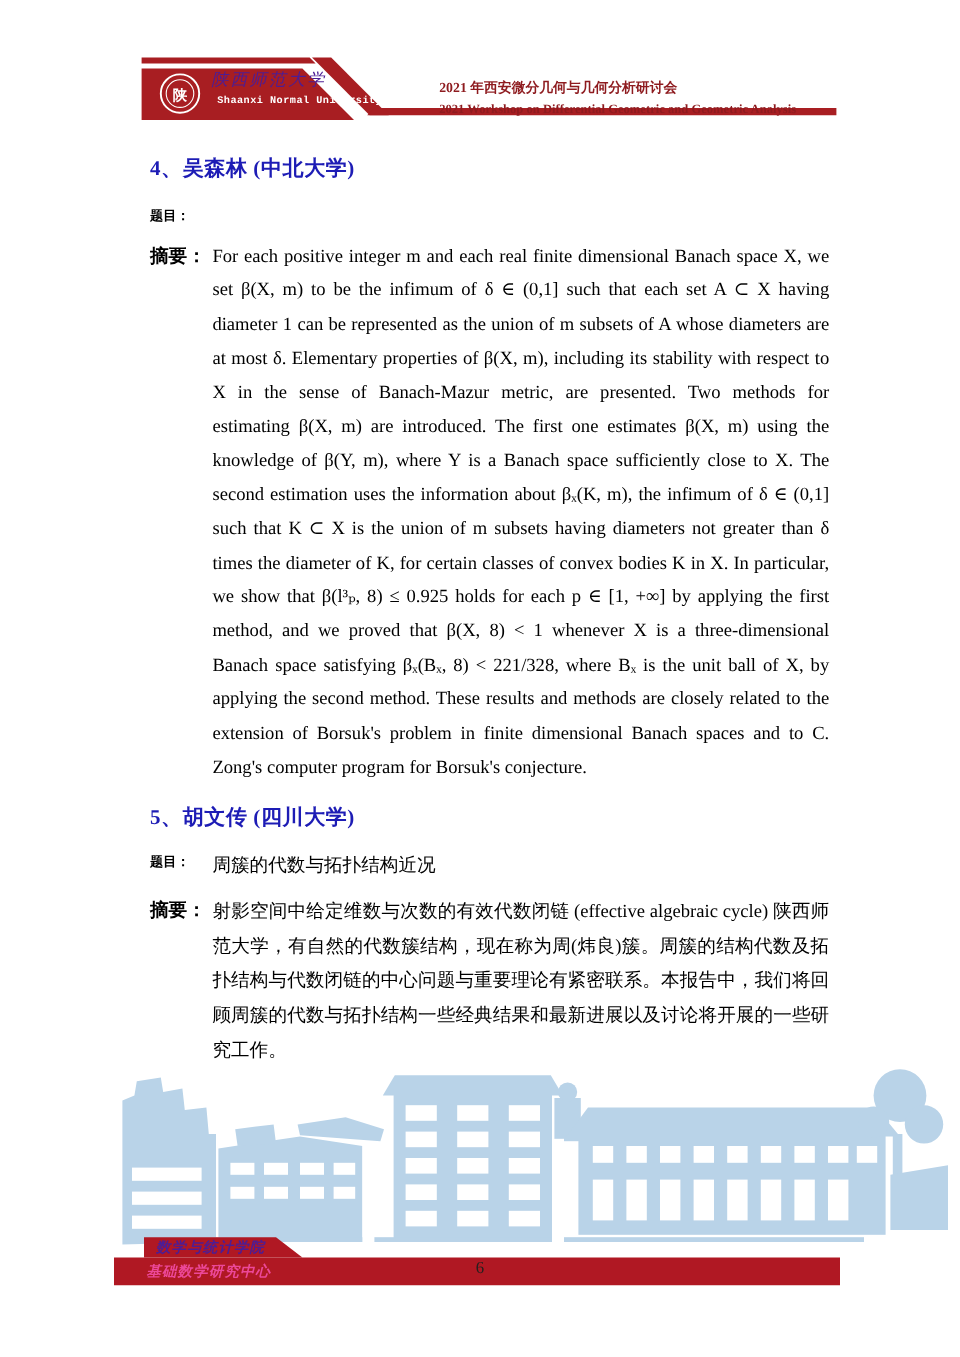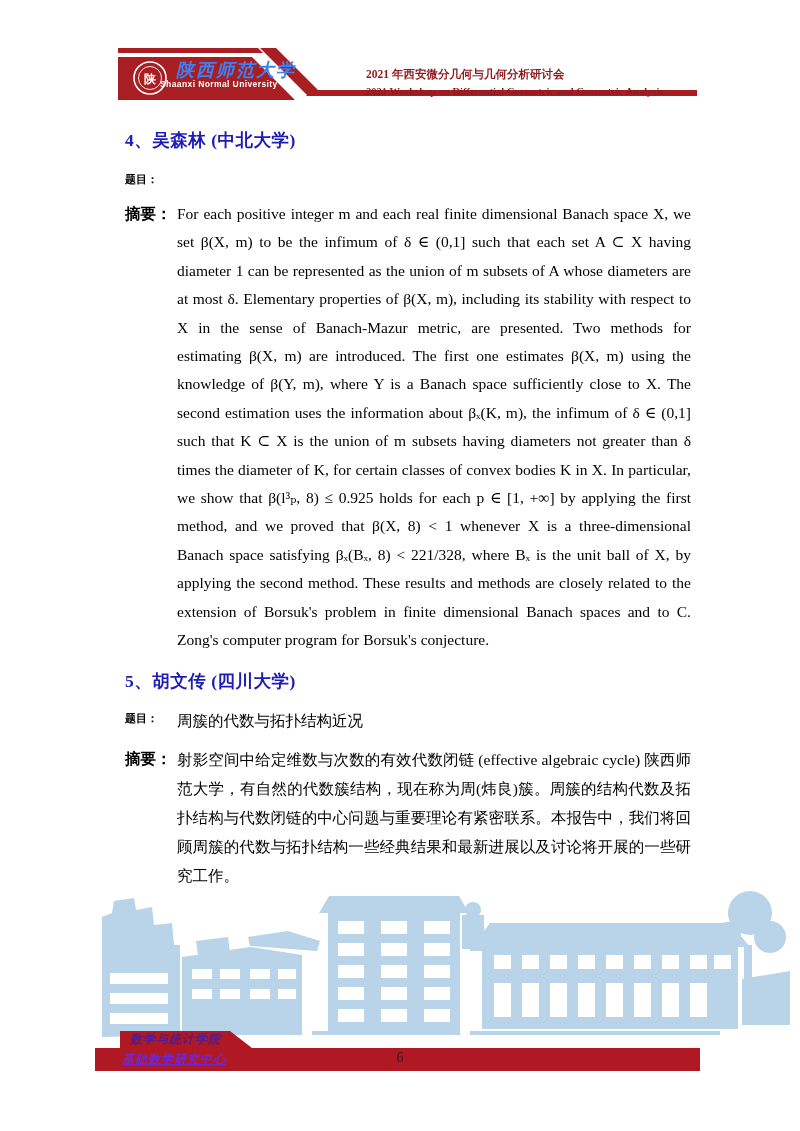--- a/index.html
+++ b/index.html
@@ -4,26 +4,26 @@
 <style>
   html,body{margin:0;padding:0;}
   body{
     width:800px;height:1131px;position:relative;background:#ffffff;
     font-family:"Liberation Serif","DejaVu Serif",serif;
     overflow:hidden;
   }
   
   .hdr-svg{position:absolute;left:0;top:40px;width:800px;height:70px;}
   .uni-cn{
-    position:absolute;left:176px;top:58px;color:#3b82f6;font-weight:bold;
-    font-size:18px;letter-spacing:2px;font-style:italic;
+    position:absolute;left:176px;top:58px;color:#4c1d95;font-weight:normal;
+    font-size:14px;letter-spacing:2px;font-style:italic;
   }
   .uni-en{
-    position:absolute;left:160px;top:79px;color:#fff;font-weight:bold;
-    font-size:8.5px;letter-spacing:.4px;font-family:Liberation Sans, sans-serif;
+    position:absolute;left:181px;top:79px;color:#fff;font-weight:bold;
+    font-size:8.5px;letter-spacing:.4px;font-family:Liberation Mono, monospace;
   }
   .conf{position:absolute;left:366px;top:54px;color:#8e1b1f;font-weight:bold;line-height:17px;margin-top:12px;}
   .conf .cn{font-size:11.5px;}
   .conf .en{font-size:10.5px;}
   
   .content{position:absolute;left:125px;top:128px;width:566px;}
   .sec-heading{
     color:#1d1cb5;font-weight:bold;font-size:17.5px;margin:0 0 20px 0;
     letter-spacing:.5px;
   }
@@ -41,22 +41,22 @@
   .abs-txt.cn{line-height:29px;}
   
   .watermark{position:absolute;left:100px;top:883px;width:690px;height:163px;}
   
   .ftr-svg{position:absolute;left:0;top:1028px;width:800px;height:50px;}
   .ftr-line1{
     position:absolute;left:130px;top:1031px;color:#4c1d95;font-weight:bold;
     font-style:italic;font-size:12px;letter-spacing:1px;
   }
   .ftr-line2{
-    position:absolute;left:122px;top:1051px;color:#6d28d9;font-weight:bold;
-    font-style:italic;font-size:12px;letter-spacing:1px;text-decoration:underline;
+    position:absolute;left:122px;top:1051px;color:#ec4899;font-weight:bold;
+    font-style:italic;font-size:12px;letter-spacing:1px;
   }
   .page-num{
     position:absolute;left:0;top:1050px;width:800px;text-align:center;
     color:#26201f;font-size:14px;
   }
 </style>
 </head>
 <body>
 
 <svg class="hdr-svg" viewBox="0 0 800 70" xmlns="http://www.w3.org/2000/svg">

